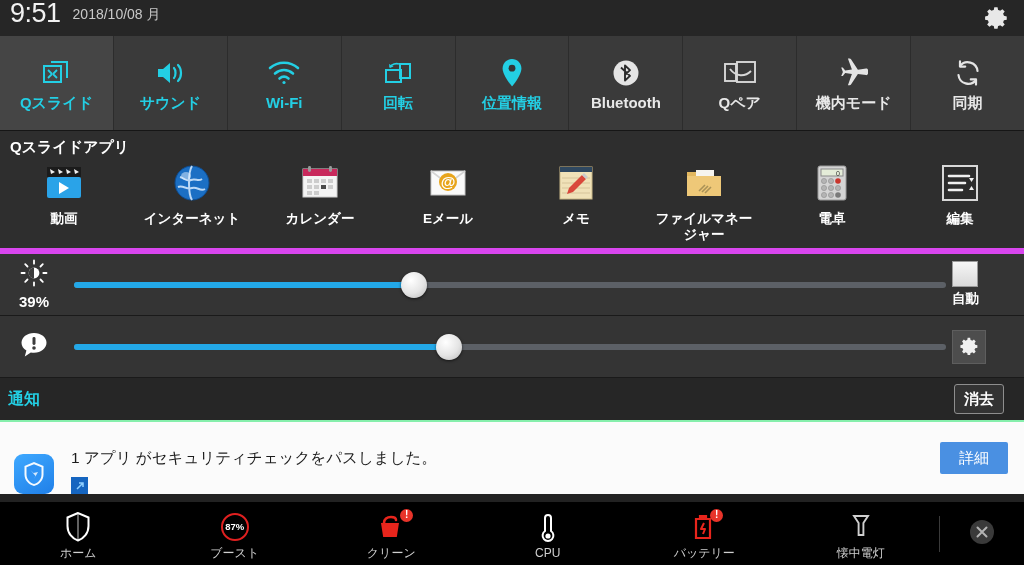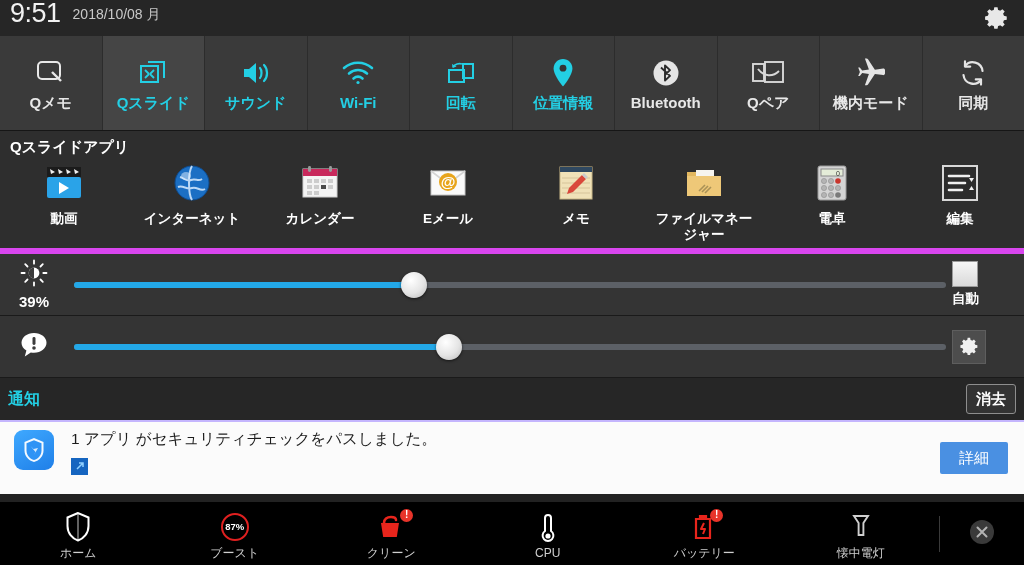--- a/index.html
+++ b/index.html
@@ -58,30 +58,30 @@
           box-shadow:0 1px 3px rgba(0,0,0,.6); }
   .sl-right{ width:72px; display:flex; flex-direction:column; justify-content:center; }
   .auto-box{ width:26px; height:26px; background:linear-gradient(#f6f6f6,#d9d9d9);
              border:1px solid #9a9a9a; cursor:pointer; }
   .auto-lbl{ color:#ffffff; font-size:13.5px; font-weight:bold; margin-top:3px; }
   .gear-btn{ width:34px; height:34px; background:#4d4d4d; border:1px solid #5e5e5e;
              display:flex; align-items:center; justify-content:center; cursor:pointer; }
 
   
   .notif-head{ height:44px; background:#262626; display:flex; align-items:center;
-               padding:0 8px; border-bottom:2px solid #c4b5fd; position:relative; }
+               padding:0 8px; border-bottom:2px solid #86efac; position:relative; }
   .notif-title{ color:#23cfe4; font-size:16px; font-weight:bold; }
-  .clear-btn{ position:absolute; right:8px; top:50%; transform:translateY(-50%);
+  .clear-btn{ position:absolute; right:20px; top:50%; transform:translateY(-50%);
               min-width:50px; height:30px; background:#333333; border:1px solid #8e8e8e;
               border-radius:3px; color:#ffffff; font-size:15px; font-weight:bold;
               display:flex; align-items:center; justify-content:center; padding:0 8px; cursor:pointer; }
 
   
-  .notif-card{ background:#fbfbfb; height:72px; display:flex; align-items:flex-start;
-               padding:8px 10px 0 14px; position:relative; cursor:pointer; }
+  .notif-card{ background:#fbfbfb; height:72px; display:flex; align-items:flex-end;
+               padding:16px 10px 0 14px; position:relative; cursor:pointer; }
   .nc-icon{ width:40px; height:40px; border-radius:9px;
             background:linear-gradient(150deg,#3fa9ff 0%,#1f7fe8 100%);
             display:flex; align-items:center; justify-content:center; flex:0 0 auto; }
   .nc-body{ margin-left:17px; flex:1; }
   .nc-text{ color:#1c1c1c; font-size:15.5px; line-height:1.2; }
   .nc-sub{ margin-top:9px; width:17px; height:17px; background:#1565c0;
            display:flex; align-items:center; justify-content:center; }
   .detail-btn{ position:absolute; right:16px; top:50%; transform:translateY(-50%);
                width:68px; height:32px; background:#4a90e2; border-radius:2px;
                color:#ffffff; font-size:15px; display:flex; align-items:center;
@@ -114,29 +114,20 @@
     <div class="sb-gear">
       <svg viewBox="0 0 24 24" width="26" height="26" fill="#e8e8e8">
         <path d="M12 8a4 4 0 100 8 4 4 0 000-8zm0 6a2 2 0 110-4 2 2 0 010 4z"></path>
         <path d="M21 13.5v-3l-2.6-.5a6.9 6.9 0 00-.8-1.9l1.5-2.1-2.1-2.1-2.1 1.5c-.6-.4-1.2-.6-1.9-.8L12.5 2h-3l-.5 2.6c-.7.2-1.3.4-1.9.8L5 3.9 2.9 6l1.5 2.1c-.4.6-.6 1.2-.8 1.9L1 10.5v3l2.6.5c.2.7.4 1.3.8 1.9L2.9 18 5 20.1l2.1-1.5c.6.4 1.2.6 1.9.8l.5 2.6h3l.5-2.6c.7-.2 1.3-.4 1.9-.8l2.1 1.5 2.1-2.1-1.5-2.1c.4-.6.6-1.2.8-1.9l2.6-.5z"></path>
       </svg>
     </div>
   </div>
 
   <div class="toggles">
 
-    <div class="toggle off">
-      <div class="tg-ico">
-        <svg width="32" height="28" viewBox="0 0 32 28" fill="none" stroke="#e8e8e8" stroke-width="2">
-          <rect x="3" y="3" width="22" height="17" rx="4"></rect>
-          <path d="M17 13l9 9" stroke-width="2.4"></path>
-        </svg>
-      </div>
-      <div class="tg-lbl">Qメモ</div>
-    </div>
 
     <div class="toggle on sel">
       <div class="tg-ico">
         <svg width="30" height="28" viewBox="0 0 30 28" fill="none" stroke="#23cfe4" stroke-width="2">
           <path d="M10 3h16v16"></path>
           <rect x="3" y="7" width="17" height="16"></rect>
           <path d="M7 11l4 4M16 11l-4 4M7 19l4-4M16 19l-4-4" stroke-width="1.8"></path>
         </svg>
       </div>
       <div class="tg-lbl">Qスライド</div>

